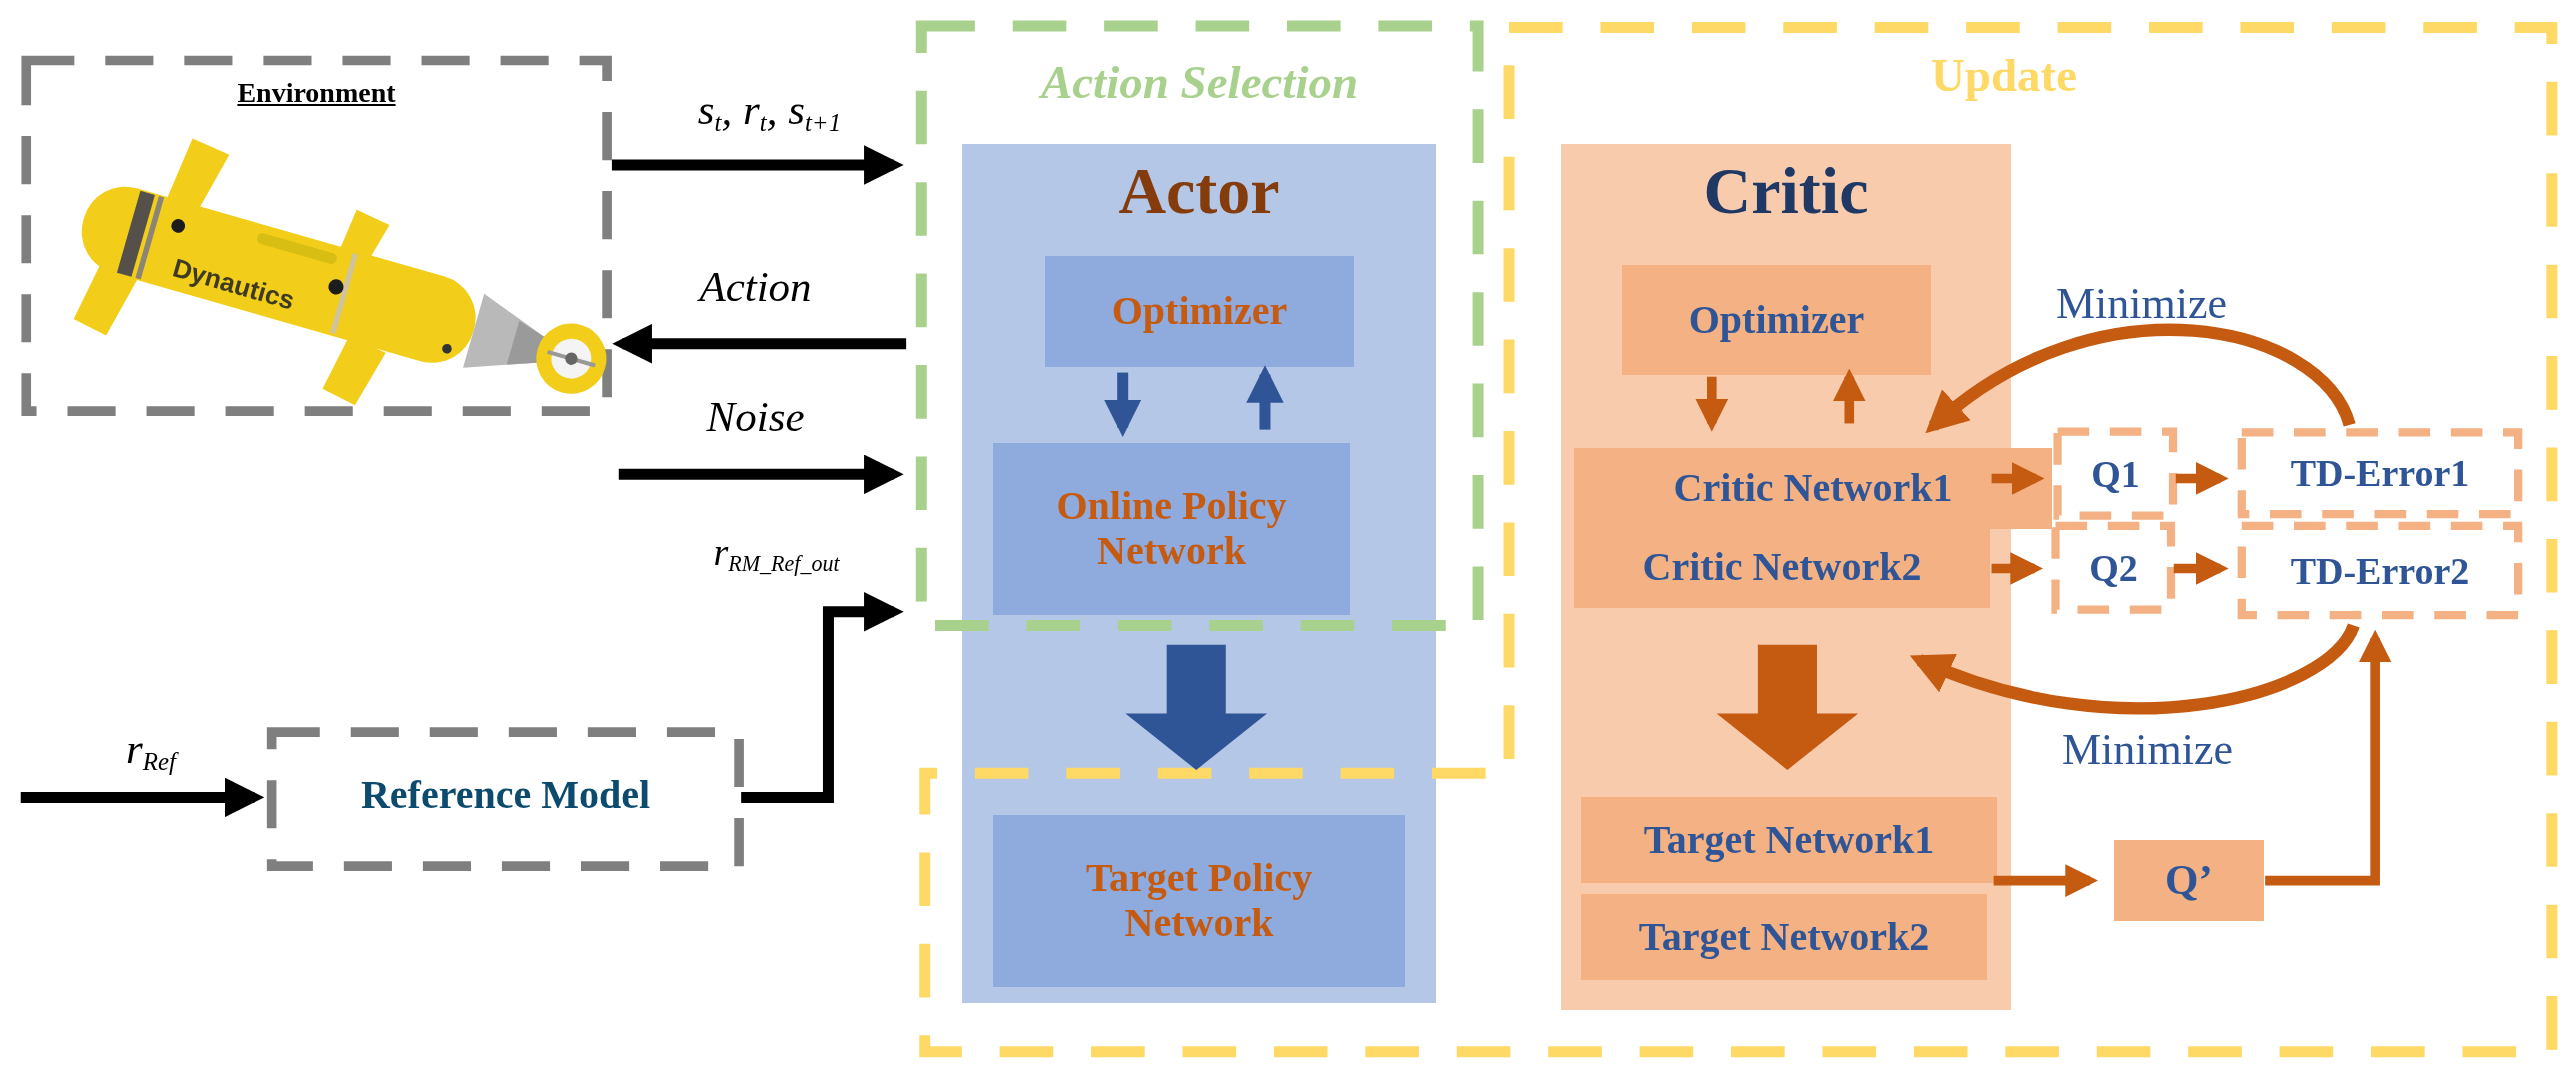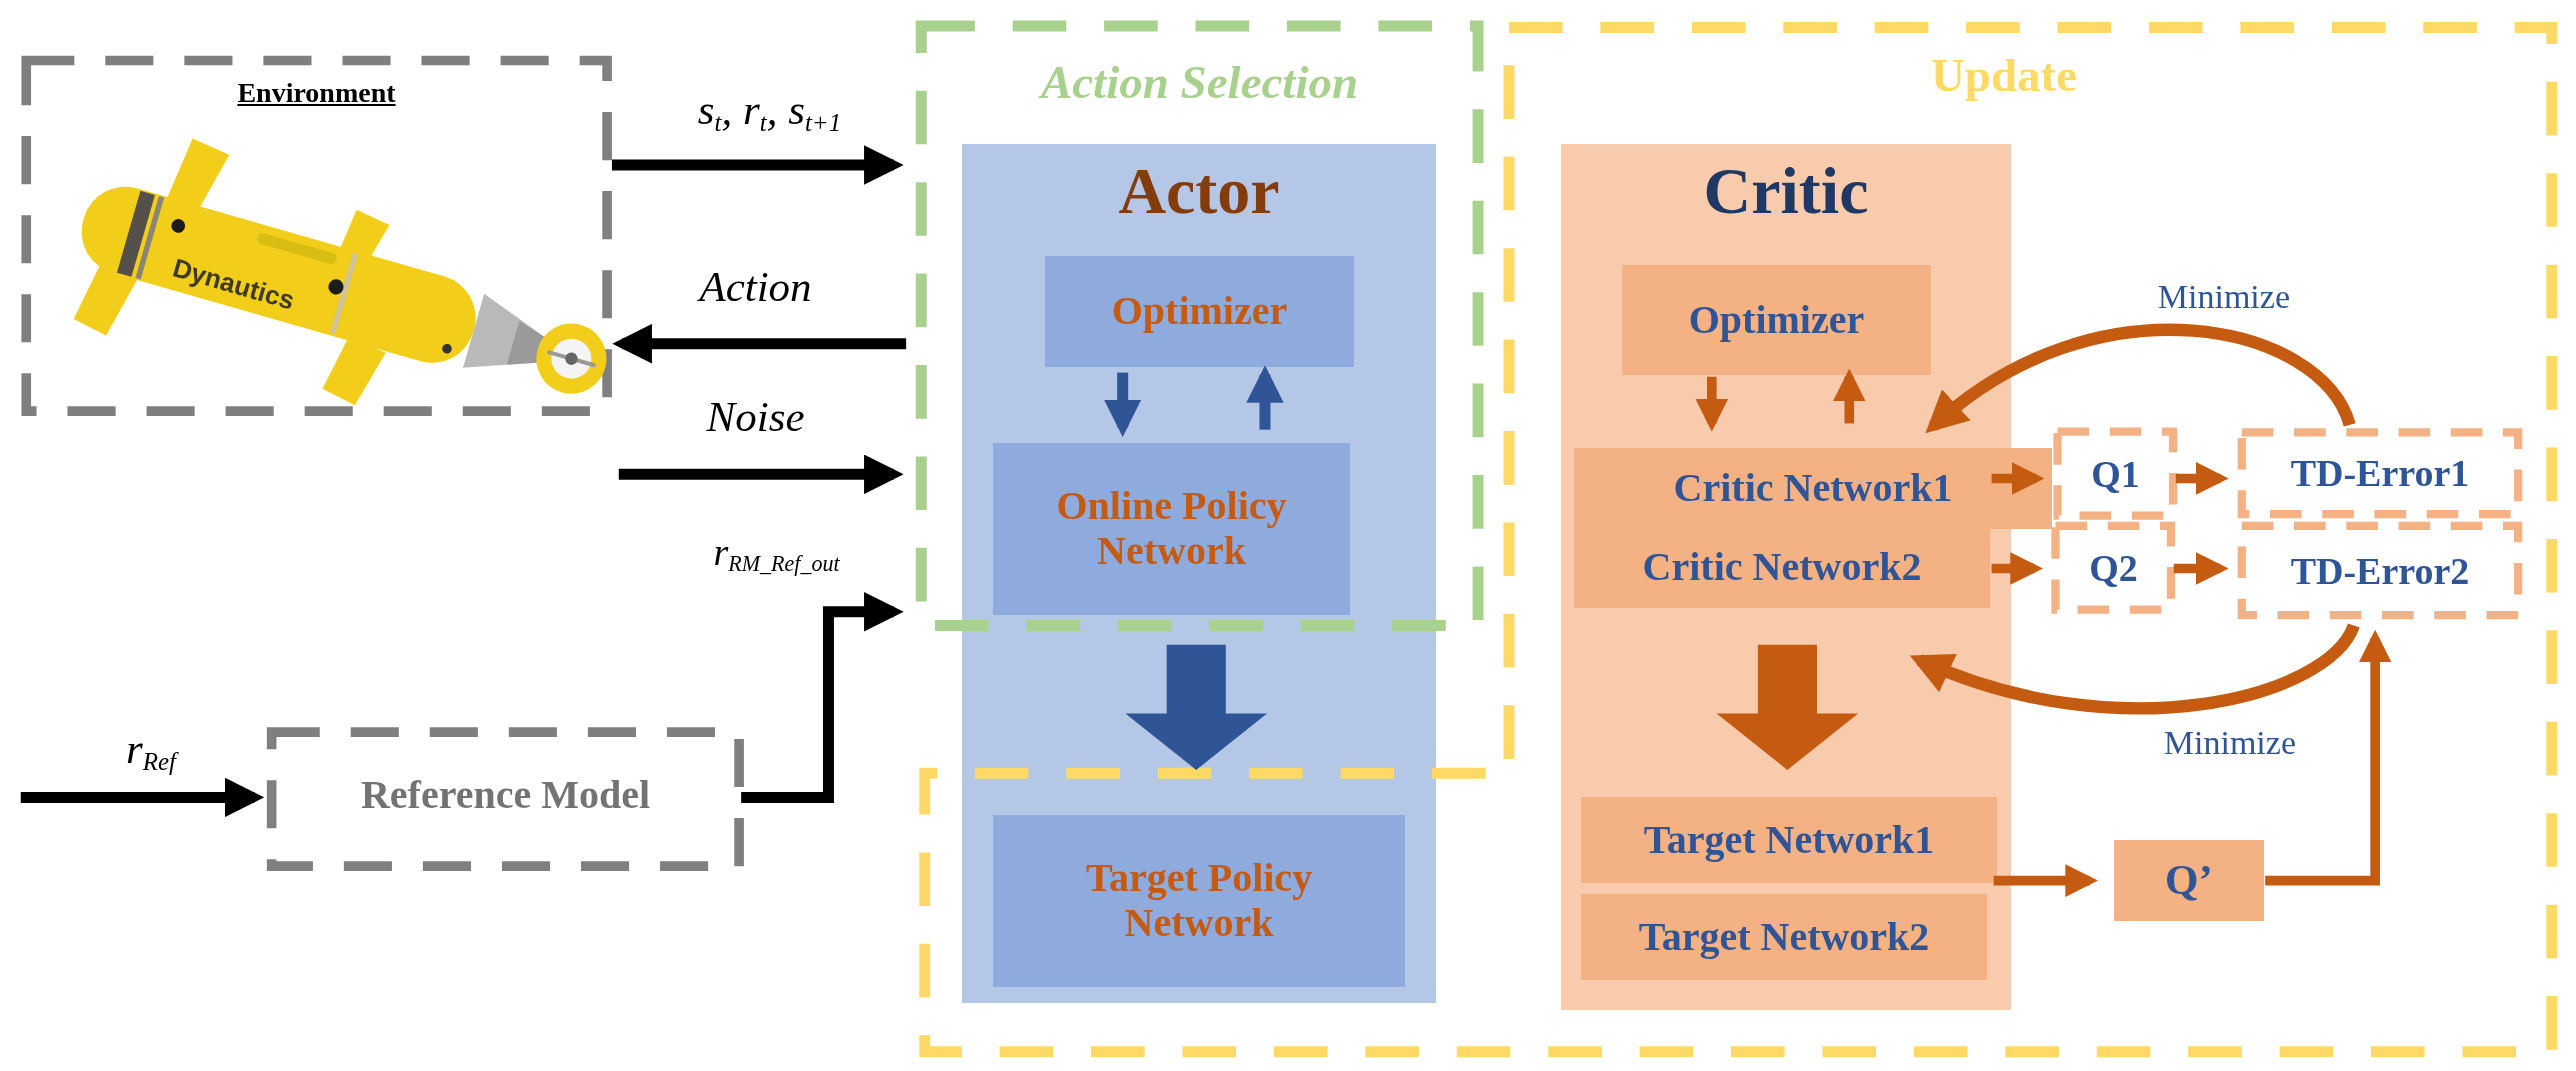--- a/index.html
+++ b/index.html
@@ -15,24 +15,24 @@
   .fillbox{position:absolute;display:flex;align-items:center;justify-content:center;text-align:center;}
   .hdr{position:absolute;font-weight:bold;font-size:47px;text-align:center;}
   .bigtitle{position:absolute;font-weight:bold;font-size:66px;text-align:center;}
   .boxlabel{font-weight:bold;font-size:40px;line-height:1.12;}
   .smlabel{font-weight:bold;font-size:38px;}
   .navy{color:var(--navy_text);}
   .orangetxt{color:var(--orange_text);}
   .mathlbl{position:absolute;font-size:43px;color:#000;text-align:center;line-height:1;}
   .r-i{font-style:italic;}
   .r-sub{font-style:italic;font-size:0.58em;vertical-align:-0.28em;}
-  .minimize{position:absolute;font-size:34px;color:var(--navy_text);text-align:right;}
+  .minimize{position:absolute;font-size:44px;color:var(--navy_text);text-align:left;}
   #overlay{position:absolute;left:0;top:0;pointer-events:none;}
   .envtitle{position:absolute;font-weight:bold;font-size:28px;color:#000000;text-align:center;text-decoration:underline;}
-  .reftitle{position:absolute;font-weight:bold;font-size:40px;color:#737373;text-align:center;}
+  .reftitle{position:absolute;font-weight:bold;font-size:40px;color:#0c4a6e;text-align:center;}
 </style>
 </head>
 <body>
 
 <div id="canvas">
 
   <div class="fillbox" style="left:962px;top:144px;width:474px;height:859px;background:var(--actor_fill);"></div>
   <div class="bigtitle" style="left:962px;top:153px;width:474px;color:var(--actor_title);">Actor</div>
 
   <div class="fillbox" style="left:1045px;top:256px;width:309px;height:111px;background:var(--actor_inner_fill);">

